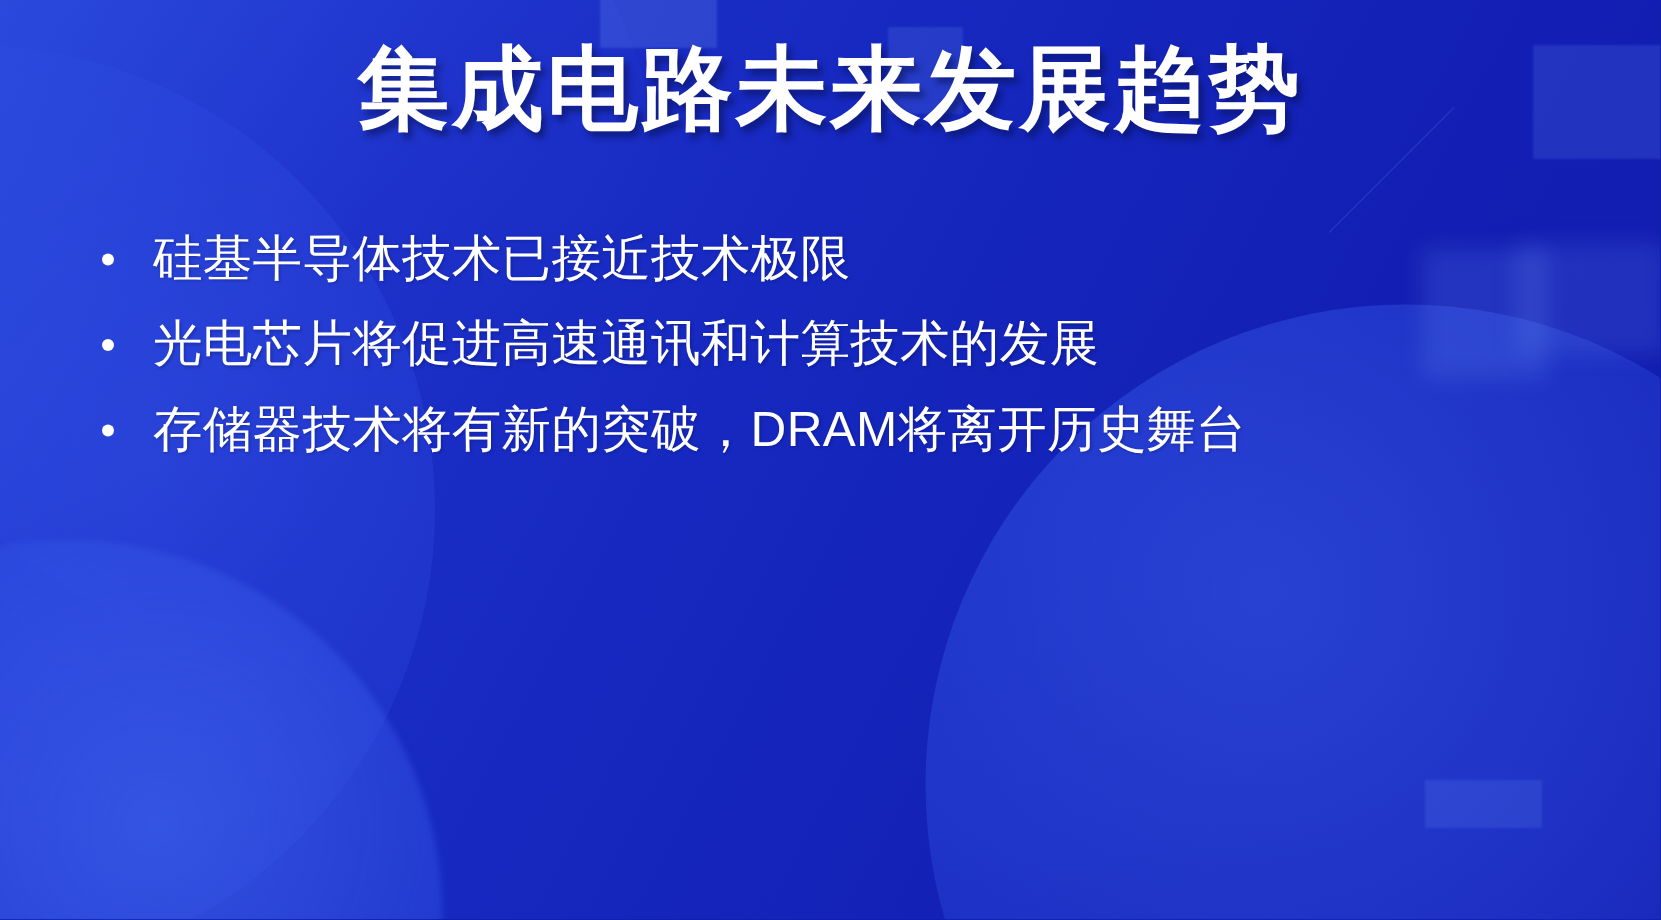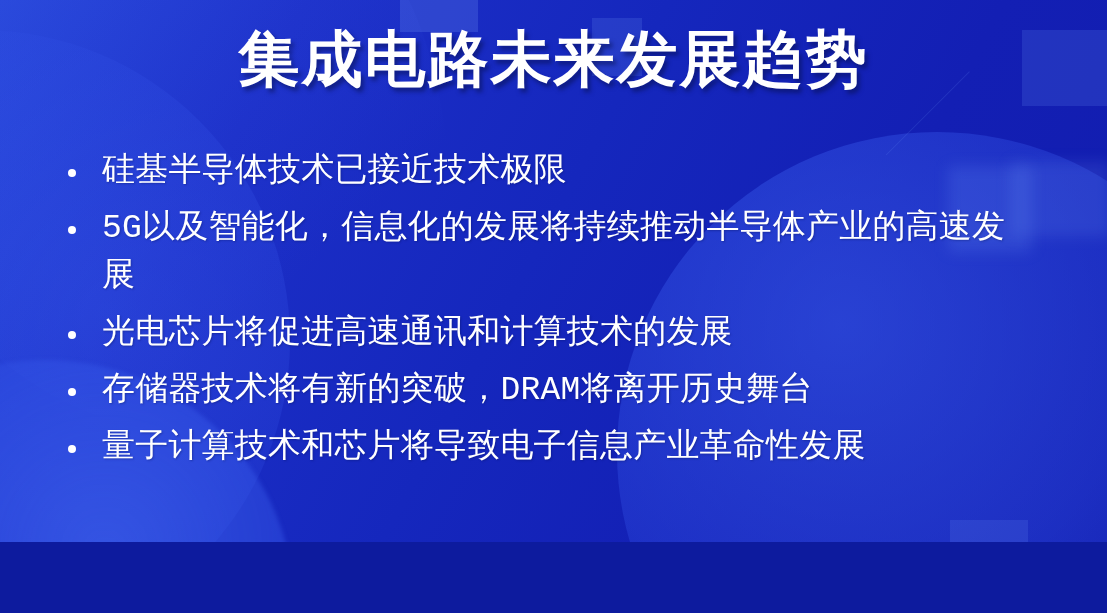--- a/index.html
+++ b/index.html
@@ -4,21 +4,21 @@
 <style>
   html, body {
     margin: 0;
     padding: 0;
     background: #0d1b9e;
   }
 
   #slide {
     position: relative;
     width: 1107px;
-    height: 542px;
+    height: 613px;
     overflow: hidden;
     background: #1425c0;
     font-family: "Liberation Sans", "DejaVu Sans", sans-serif;
     -webkit-font-smoothing: antialiased;
   }
 
   
   .bg-layer {
     position: absolute;
     inset: 0;
@@ -122,21 +122,20 @@
 
   .bullet-list {
     position: absolute;
     left: 56px;
     top: 148px;
     right: 40px;
     list-style: none;
     margin: 0;
     padding: 0;
     color: #ffffff;
-    font-family: Liberation Mono, monospace;
   }
 
   .bullet-item {
     position: relative;
     padding-left: 46px;
     font-size: 33px;
     line-height: 48px;
     margin-bottom: 9px;
     letter-spacing: 0.2px;
     font-weight: 400;
@@ -185,32 +184,24 @@
 
   <div class="content">
 
     <div class="slide-title">集成电路未来发展趋势</div>
 
     <ul class="bullet-list">
       <li class="bullet-item">
         <span class="dot"></span>
         <span class="txt">硅基半导体技术已接近技术极限</span>
       </li>
-      <li class="bullet-item wrap">
-        <span class="dot"></span>
-        <span class="txt">5G以及智能化，信息化的发展将持续推动半导体产业的高速发展</span>
-      </li>
       <li class="bullet-item">
         <span class="dot"></span>
         <span class="txt">光电芯片将促进高速通讯和计算技术的发展</span>
       </li>
       <li class="bullet-item">
         <span class="dot"></span>
         <span class="txt">存储器技术将有新的突破，DRAM将离开历史舞台</span>
       </li>
-      <li class="bullet-item">
-        <span class="dot"></span>
-        <span class="txt">量子计算技术和芯片将导致电子信息产业革命性发展</span>
-      </li>
     </ul>
 
   </div>
 </div>
 
 </body></html>

